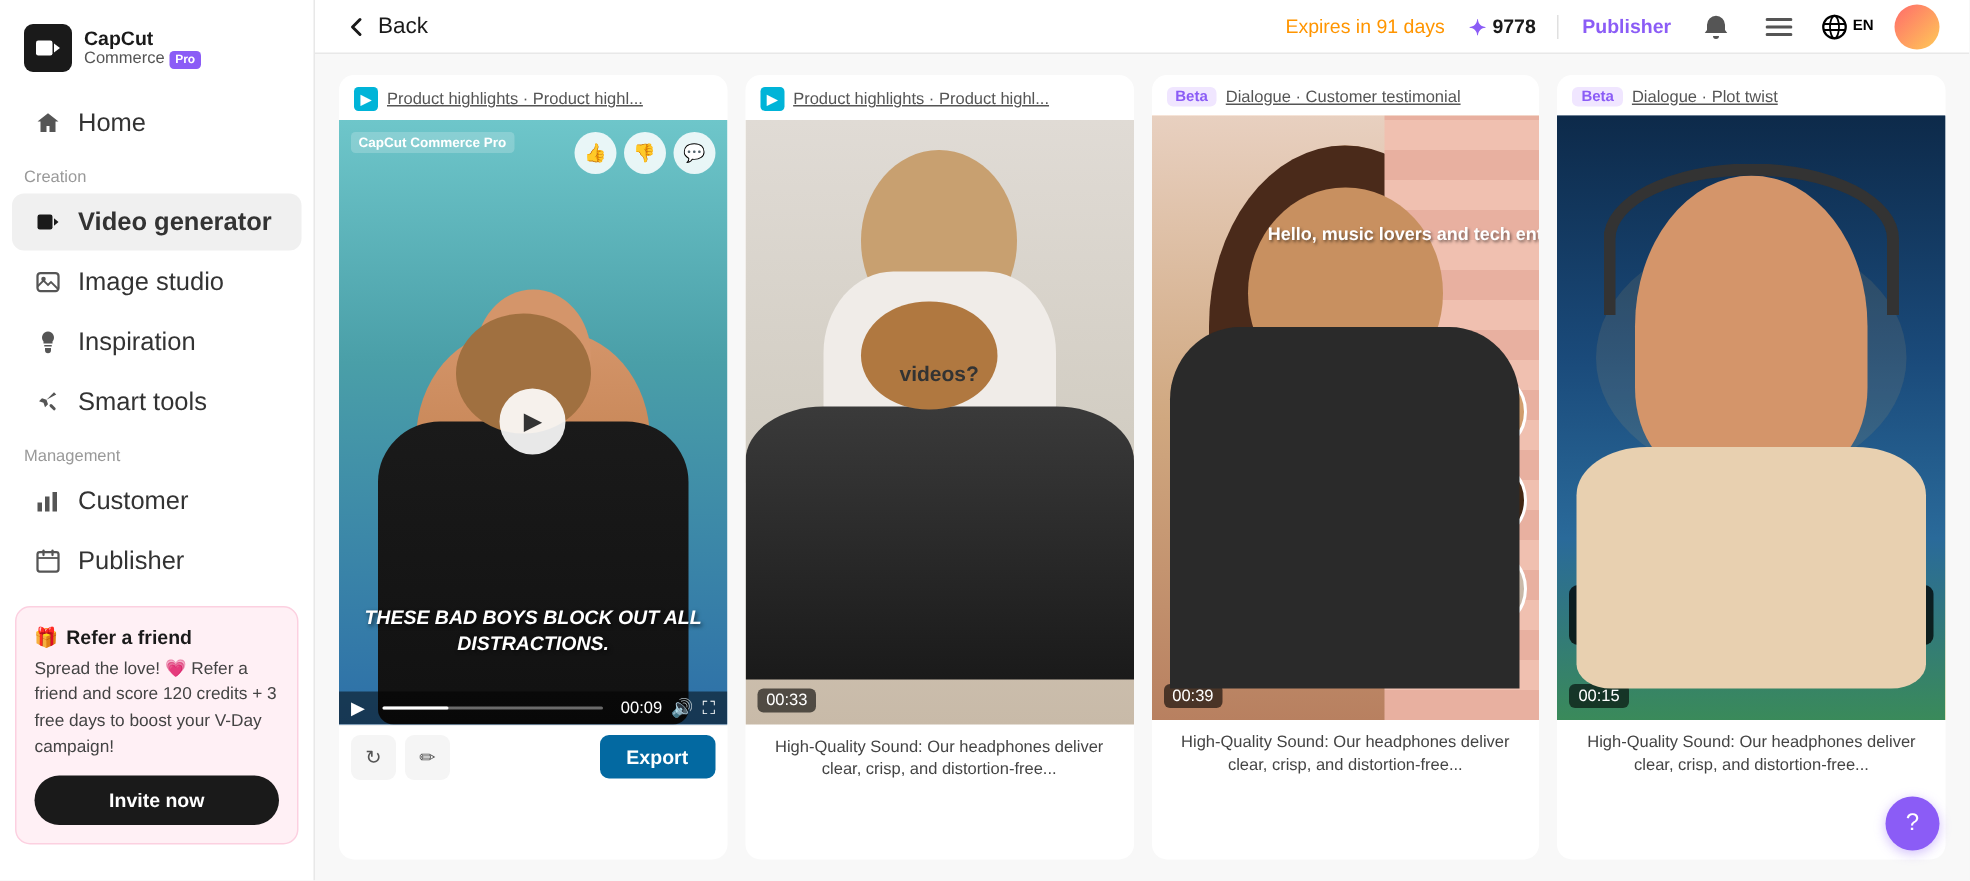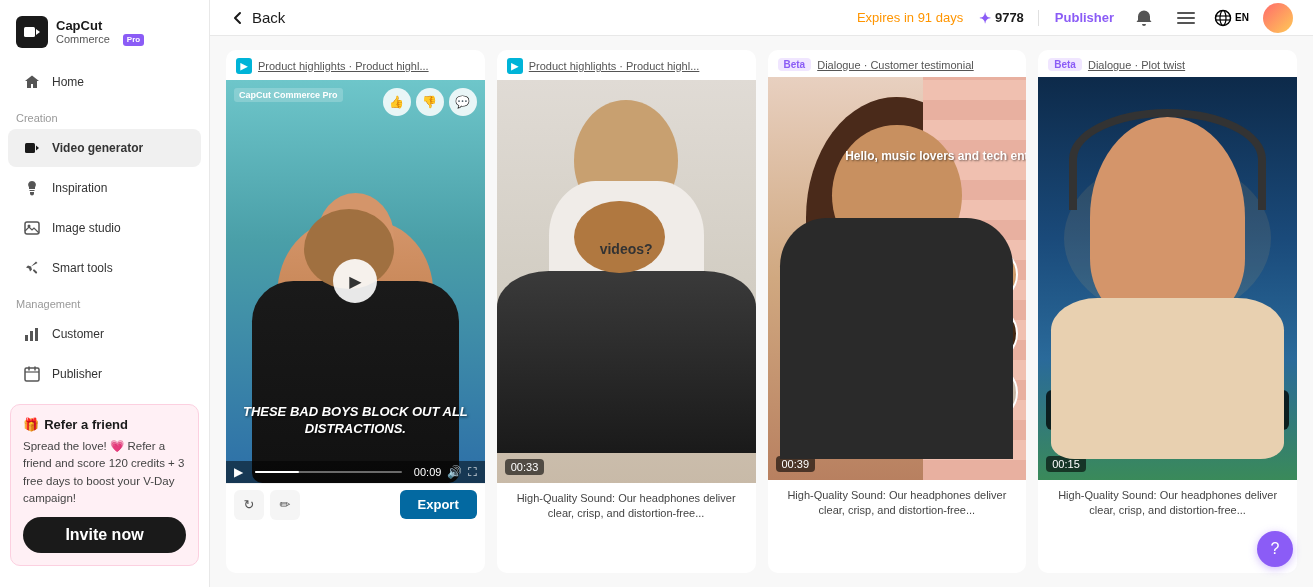--- a/index.html
+++ b/index.html
@@ -27,21 +27,21 @@
       width: 32px;
       height: 32px;
       background: #1a1a1a;
       border-radius: 6px;
       display: flex;
       align-items: center;
       justify-content: center;
     }
     .logo-text { line-height: 1.2; }
     .logo-text .brand { font-weight: 700; font-size: 13px; color: #1a1a1a; }
-    .logo-text .sub { font-size: 11px; color: #555; display: flex; align-items: center; gap: 13px; }
+    .logo-text .sub { font-size: 11px; color: #555; display: flex; align-items: center; gap: 3px; }
     .pro-badge {
       background: #8b5cf6;
       color: #fff;
       font-size: 8px;
       font-weight: 700;
       padding: 1px 4px;
       border-radius: 3px;
     }
     .sidebar-section-label {
       font-size: 11px;
@@ -50,21 +50,21 @@
       font-weight: 500;
     }
     .sidebar-item {
       display: flex;
       align-items: center;
       gap: 10px;
       padding: 9px 14px;
       cursor: pointer;
       border-radius: 8px;
       margin: 1px 8px;
-      font-size: 12px;
+      font-size: 17px;
       color: #333;
     }
     .sidebar-item.active { background: #f0f0f0; font-weight: 600; }
     .sidebar-item-icon { width: 20px; height: 20px; display: flex; align-items: center; justify-content: center; color: #555; }
     .sidebar-item.active .sidebar-item-icon { color: #1a1a1a; }
 
     .referral-card {
       margin: 10px 10px 8px 10px;
       background: #fff0f5;
       border-radius: 10px;
@@ -86,21 +86,21 @@
       line-height: 1.5;
       margin-bottom: 10px;
     }
     .invite-btn {
       width: 100%;
       background: #1a1a1a;
       color: #fff;
       border: none;
       border-radius: 20px;
       padding: 9px 0;
-      font-size: 16px;
+      font-size: 13px;
       font-weight: 600;
       cursor: pointer;
     }
 
     
     .main {
       flex: 1;
       display: flex;
       flex-direction: column;
       overflow: hidden;
@@ -471,35 +471,35 @@
           <rect x="1" y="3" width="10" height="10" rx="1.5"></rect>
           <polygon points="12,5.5 15,8 12,10.5" fill="currentColor"></polygon>
         </svg>
     </span>
     <span>Video generator</span>
   </div>
 
   <div class="sidebar-item">
     <span class="sidebar-item-icon">
       <svg width="16" height="16" viewBox="0 0 16 16" fill="currentColor">
-          <path d="M8 1a4 4 0 0 1 3 6.6V9H5v-1.4A4 4 0 0 1 8 1zM5.5 10h5v1h-5zM6 12h4v1.5a2 2 0 0 1-4 0V12z"></path>
-        </svg>
-    </span>
-    <span>Inspiration</span>
-  </div>
-
-  <div class="sidebar-item">
-    <span class="sidebar-item-icon">
-      <svg width="16" height="16" viewBox="0 0 16 16" fill="currentColor">
           <rect x="1" y="2" width="14" height="12" rx="2" fill="none" stroke="currentColor" stroke-width="1.5"></rect>
           <circle cx="5" cy="6" r="1.5"></circle>
           <path d="M1 11l4-4 3 3 2-2 5 5" stroke="currentColor" stroke-width="1.2" fill="none"></path>
         </svg>
     </span>
     <span>Image studio</span>
+  </div>
+
+  <div class="sidebar-item">
+    <span class="sidebar-item-icon">
+      <svg width="16" height="16" viewBox="0 0 16 16" fill="currentColor">
+          <path d="M8 1a4 4 0 0 1 3 6.6V9H5v-1.4A4 4 0 0 1 8 1zM5.5 10h5v1h-5zM6 12h4v1.5a2 2 0 0 1-4 0V12z"></path>
+        </svg>
+    </span>
+    <span>Inspiration</span>
   </div>
 
   <div class="sidebar-item">
     <span class="sidebar-item-icon">
       <svg width="16" height="16" viewBox="0 0 16 16" fill="currentColor">
           <path d="M13.5 3L12 1.5 7 6.5l-3-1-2 2 3 1 1 3 2-2-1-3z"></path>
           <rect x="10" y="9" width="5" height="2" rx="1" transform="rotate(45 10 9)"></rect>
         </svg>
     </span>
     <span>Smart tools</span>

